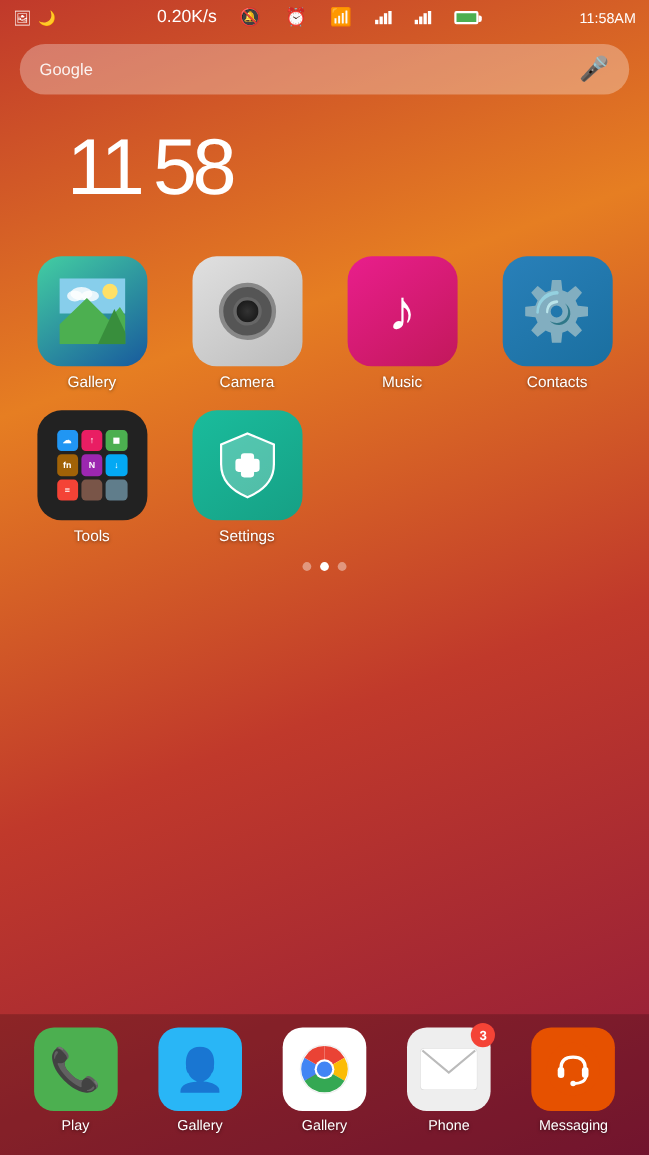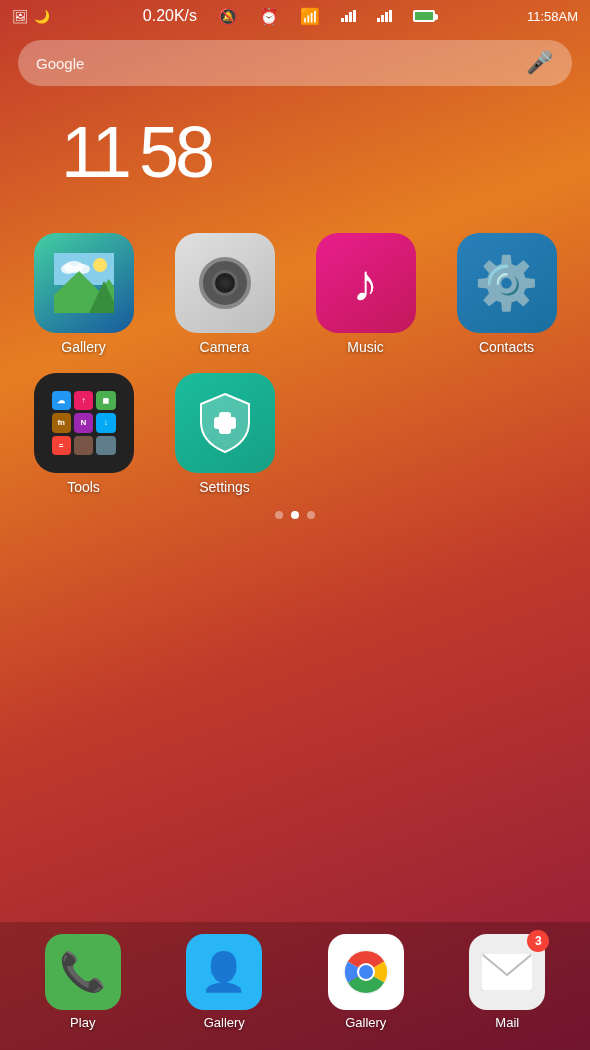--- a/index.html
+++ b/index.html
@@ -402,17 +402,32 @@
   </div>
 
   <div class="dock-item">
     <div class="dock-icon icon-mail" style="background:#eeeeee;">
       <svg width="52" height="38" viewBox="0 0 52 38">
         <rect width="52" height="38" rx="4" fill="white" stroke="#ddd"></rect>
         <polyline points="2,2 26,22 50,2" fill="none" stroke="#bbb" stroke-width="2"></polyline>
       </svg>
       <div class="badge">3</div>
     </div>
-    <span class="dock-label">Mail</span>
-  </div>
-
+    <span class="dock-label">Phone</span>
+  </div>
+
+  <div class="dock-item">
+    <div class="dock-icon icon-messaging">
+      <svg width="50" height="50" viewBox="0 0 50 50">
+
+        <circle cx="25" cy="25" r="24" fill="#e65100"></circle>
+
+        <path d="M14 24 Q14 14 25 14 Q36 14 36 24" fill="none" stroke="white" stroke-width="3"></path>
+        <rect x="11" y="23" width="6" height="10" rx="3" fill="white"></rect>
+        <rect x="33" y="23" width="6" height="10" rx="3" fill="white"></rect>
+        <path d="M37 30 Q37 38 25 38" fill="none" stroke="white" stroke-width="2.5"></path>
+        <circle cx="25" cy="38" r="2.5" fill="white"></circle>
+      </svg>
+    </div>
+    <span class="dock-label">Messaging</span>
+  </div>
 
 </div>
 
 </body></html>

